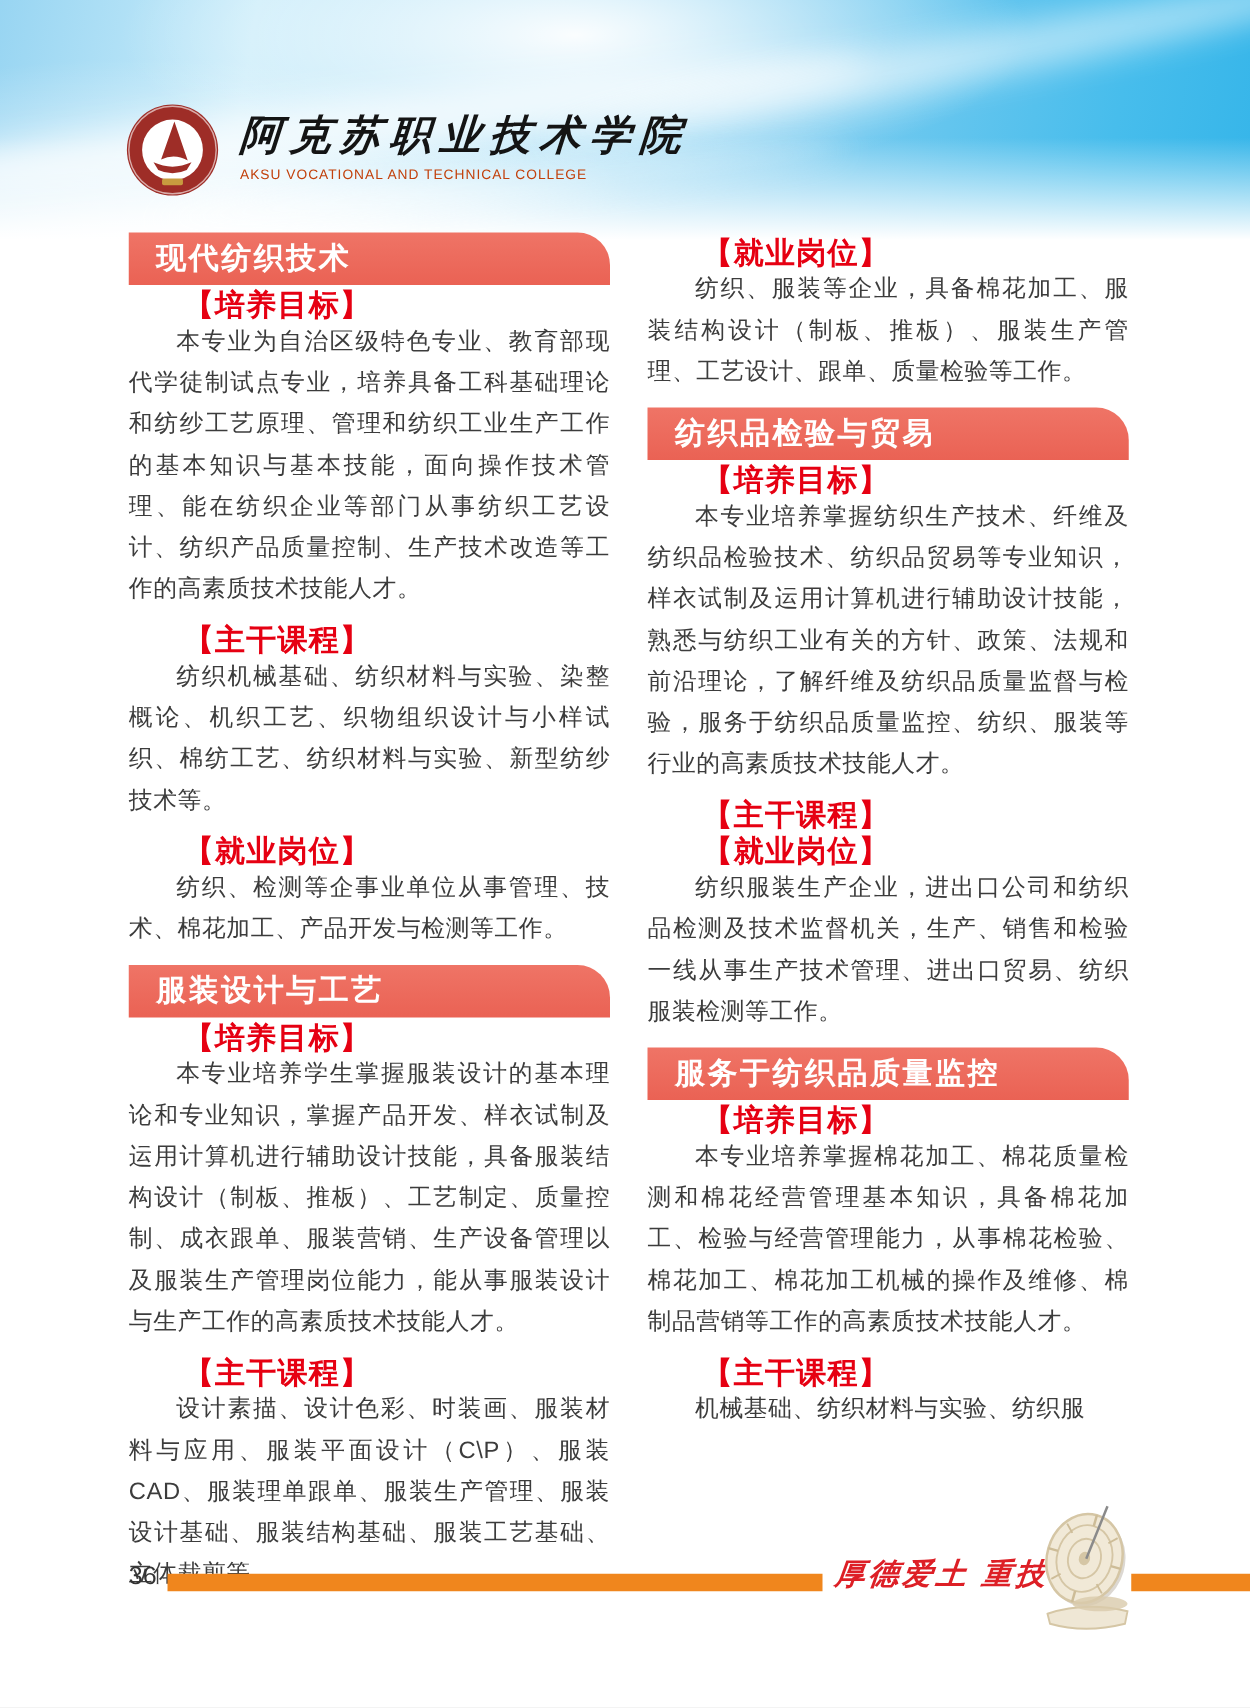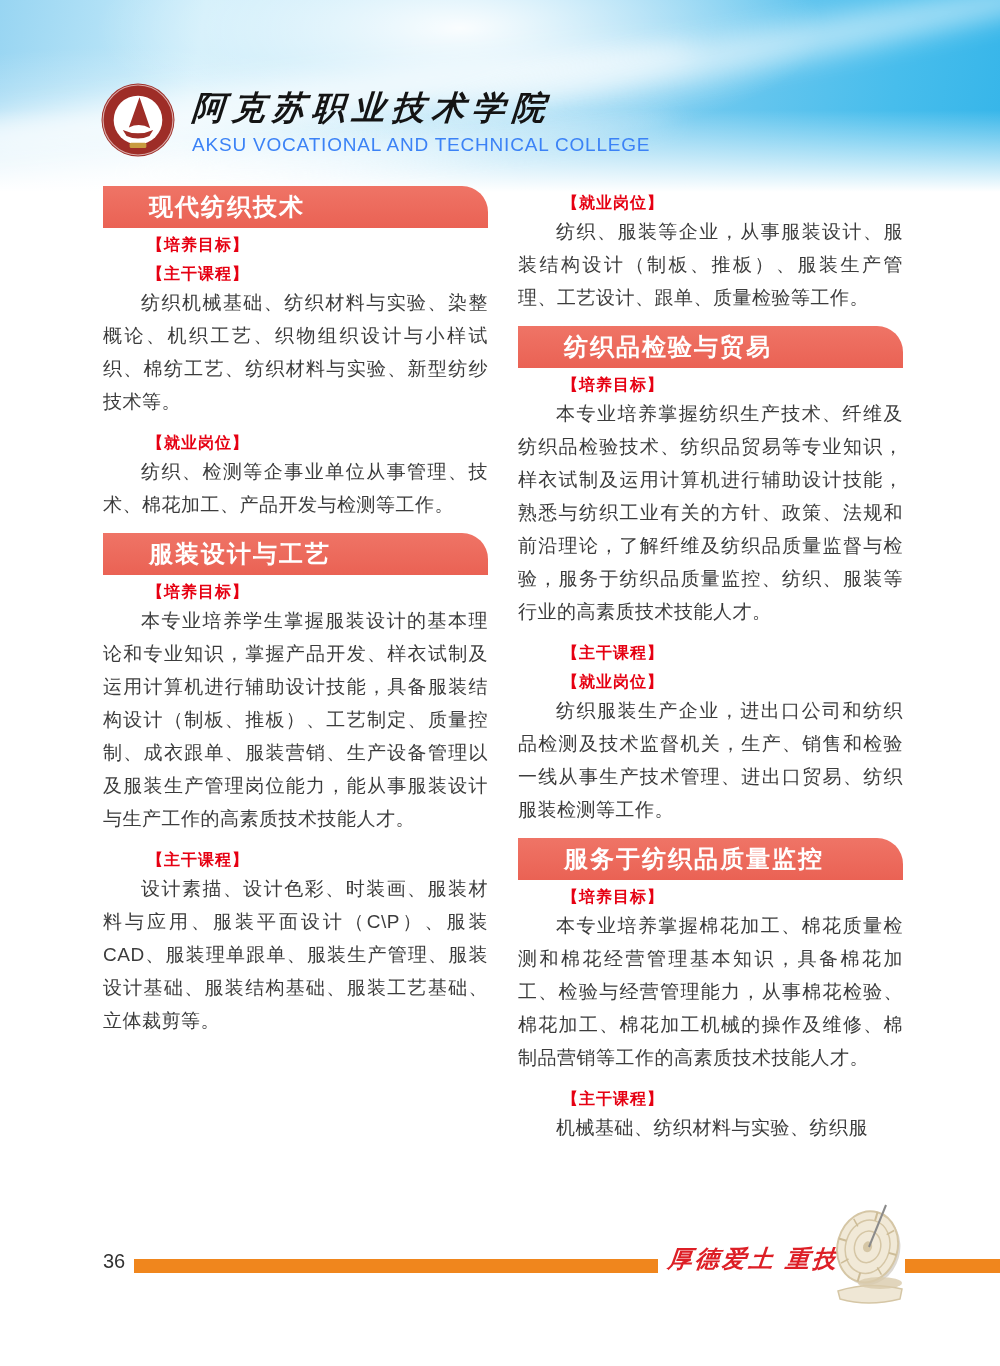--- a/index.html
+++ b/index.html
@@ -24,39 +24,39 @@
   .streak.s3 { left:120px; top:135px; width:560px; height:26px; transform:rotate(-6deg); opacity:.55; }
 
   .brand { position:absolute; left:100px; top:82px; display:flex; align-items:flex-start; }
   .seal { width:76px; height:76px; flex:0 0 auto; }
   .brand-text { margin-left:16px; padding-top:6px; }
   .title-cn {
     font-size:33px; font-weight:700; color:#141414; letter-spacing:7px;
     font-style:italic; transform:skewX(-4deg); white-space:nowrap; line-height:40px;
   }
   .title-en {
-    margin-top:6px; font-size:19px; color:#3b82f6; letter-spacing:0.8px;
+    margin-top:6px; font-size:11px; color:#c2410c; letter-spacing:0.8px;
     font-weight:500; white-space:nowrap;
   }
 
   
   .col { position:absolute; top:186px; width:385px; }
   .col-left  { left:103px; }
   .col-right { left:518px; }
 
   .banner {
     height:42px; line-height:42px; margin:0 0 4px 0;
     background:linear-gradient(to bottom, #ef7466 0%, #ea6254 100%);
     border-top-right-radius:26px;
     color:#ffffff; font-size:24px; font-weight:700; letter-spacing:2px;
-    padding-left:46px; box-sizing:border-box;
+    padding-left:22px; box-sizing:border-box;
   }
   .sub {
     line-height:25px; margin:4px 0 0 0; padding-left:44px;
-    color:#e60012; font-size:16px; font-weight:700; letter-spacing:1px;
+    color:#e60012; font-size:24px; font-weight:700; letter-spacing:1px;
   }
   .para {
     margin:0 0 12px 0; color:#3c3c3c; font-size:19px; line-height:33px;
     text-align:justify; text-indent:2em; letter-spacing:0.5px;
   }
 
   
   .page-number { position:absolute; left:103px; top:1250px; font-size:20px; color:#333333; }
   .bar { position:absolute; top:1259px; height:14px; background:#f0861d; }
   .bar-left  { left:134px; width:524px; }
@@ -90,34 +90,35 @@
     </svg>
     <div class="brand-text">
       <div class="title-cn">阿克苏职业技术学院</div>
       <div class="title-en">AKSU VOCATIONAL AND TECHNICAL COLLEGE</div>
     </div>
   </div>
 
   <div class="col col-left">
     <div class="banner">现代纺织技术</div>
     <div class="sub">【培养目标】</div>
+    <p class="para">本专业为自治区级特色专业、教育部现代学徒制试点专业，培养具备工科基础理论和纺纱工艺原理、管理和纺织工业生产工作的基本知识与基本技能，面向操作技术管理、能在纺织企业等部门从事纺织工艺设计、纺织产品质量控制、生产技术改造等工作的高素质技术技能人才。</p>
     <div class="sub">【主干课程】</div>
     <p class="para">纺织机械基础、纺织材料与实验、染整概论、机织工艺、织物组织设计与小样试织、棉纺工艺、纺织材料与实验、新型纺纱技术等。</p>
     <div class="sub">【就业岗位】</div>
     <p class="para">纺织、检测等企事业单位从事管理、技术、棉花加工、产品开发与检测等工作。</p>
     <div class="banner">服装设计与工艺</div>
     <div class="sub">【培养目标】</div>
     <p class="para">本专业培养学生掌握服装设计的基本理论和专业知识，掌握产品开发、样衣试制及运用计算机进行辅助设计技能，具备服装结构设计（制板、推板）、工艺制定、质量控制、成衣跟单、服装营销、生产设备管理以及服装生产管理岗位能力，能从事服装设计与生产工作的高素质技术技能人才。</p>
     <div class="sub">【主干课程】</div>
     <p class="para">设计素描、设计色彩、时装画、服装材料与应用、服装平面设计（C\P）、服装CAD、服装理单跟单、服装生产管理、服装设计基础、服装结构基础、服装工艺基础、立体裁剪等。</p>
   </div>
 
   <div class="col col-right">
     <div class="sub">【就业岗位】</div>
-    <p class="para">纺织、服装等企业，从事服装设计、服装结构设计（制板、推板）、服装生产管理、工艺设计、跟单、质量检验等工作。</p>
+    <p class="para">纺织、服装等企业，具备棉花加工、服装结构设计（制板、推板）、服装生产管理、工艺设计、跟单、质量检验等工作。</p>
     <div class="banner">纺织品检验与贸易</div>
     <div class="sub">【培养目标】</div>
     <p class="para">本专业培养掌握纺织生产技术、纤维及纺织品检验技术、纺织品贸易等专业知识，样衣试制及运用计算机进行辅助设计技能，熟悉与纺织工业有关的方针、政策、法规和前沿理论，了解纤维及纺织品质量监督与检验，服务于纺织品质量监控、纺织、服装等行业的高素质技术技能人才。</p>
     <div class="sub">【主干课程】</div>
     <div class="sub">【就业岗位】</div>
     <p class="para">纺织服装生产企业，进出口公司和纺织品检测及技术监督机关，生产、销售和检验一线从事生产技术管理、进出口贸易、纺织服装检测等工作。</p>
     <div class="banner">服务于纺织品质量监控</div>
     <div class="sub">【培养目标】</div>
     <p class="para">本专业培养掌握棉花加工、棉花质量检测和棉花经营管理基本知识，具备棉花加工、检验与经营管理能力，从事棉花检验、棉花加工、棉花加工机械的操作及维修、棉制品营销等工作的高素质技术技能人才。</p>
     <div class="sub">【主干课程】</div>

